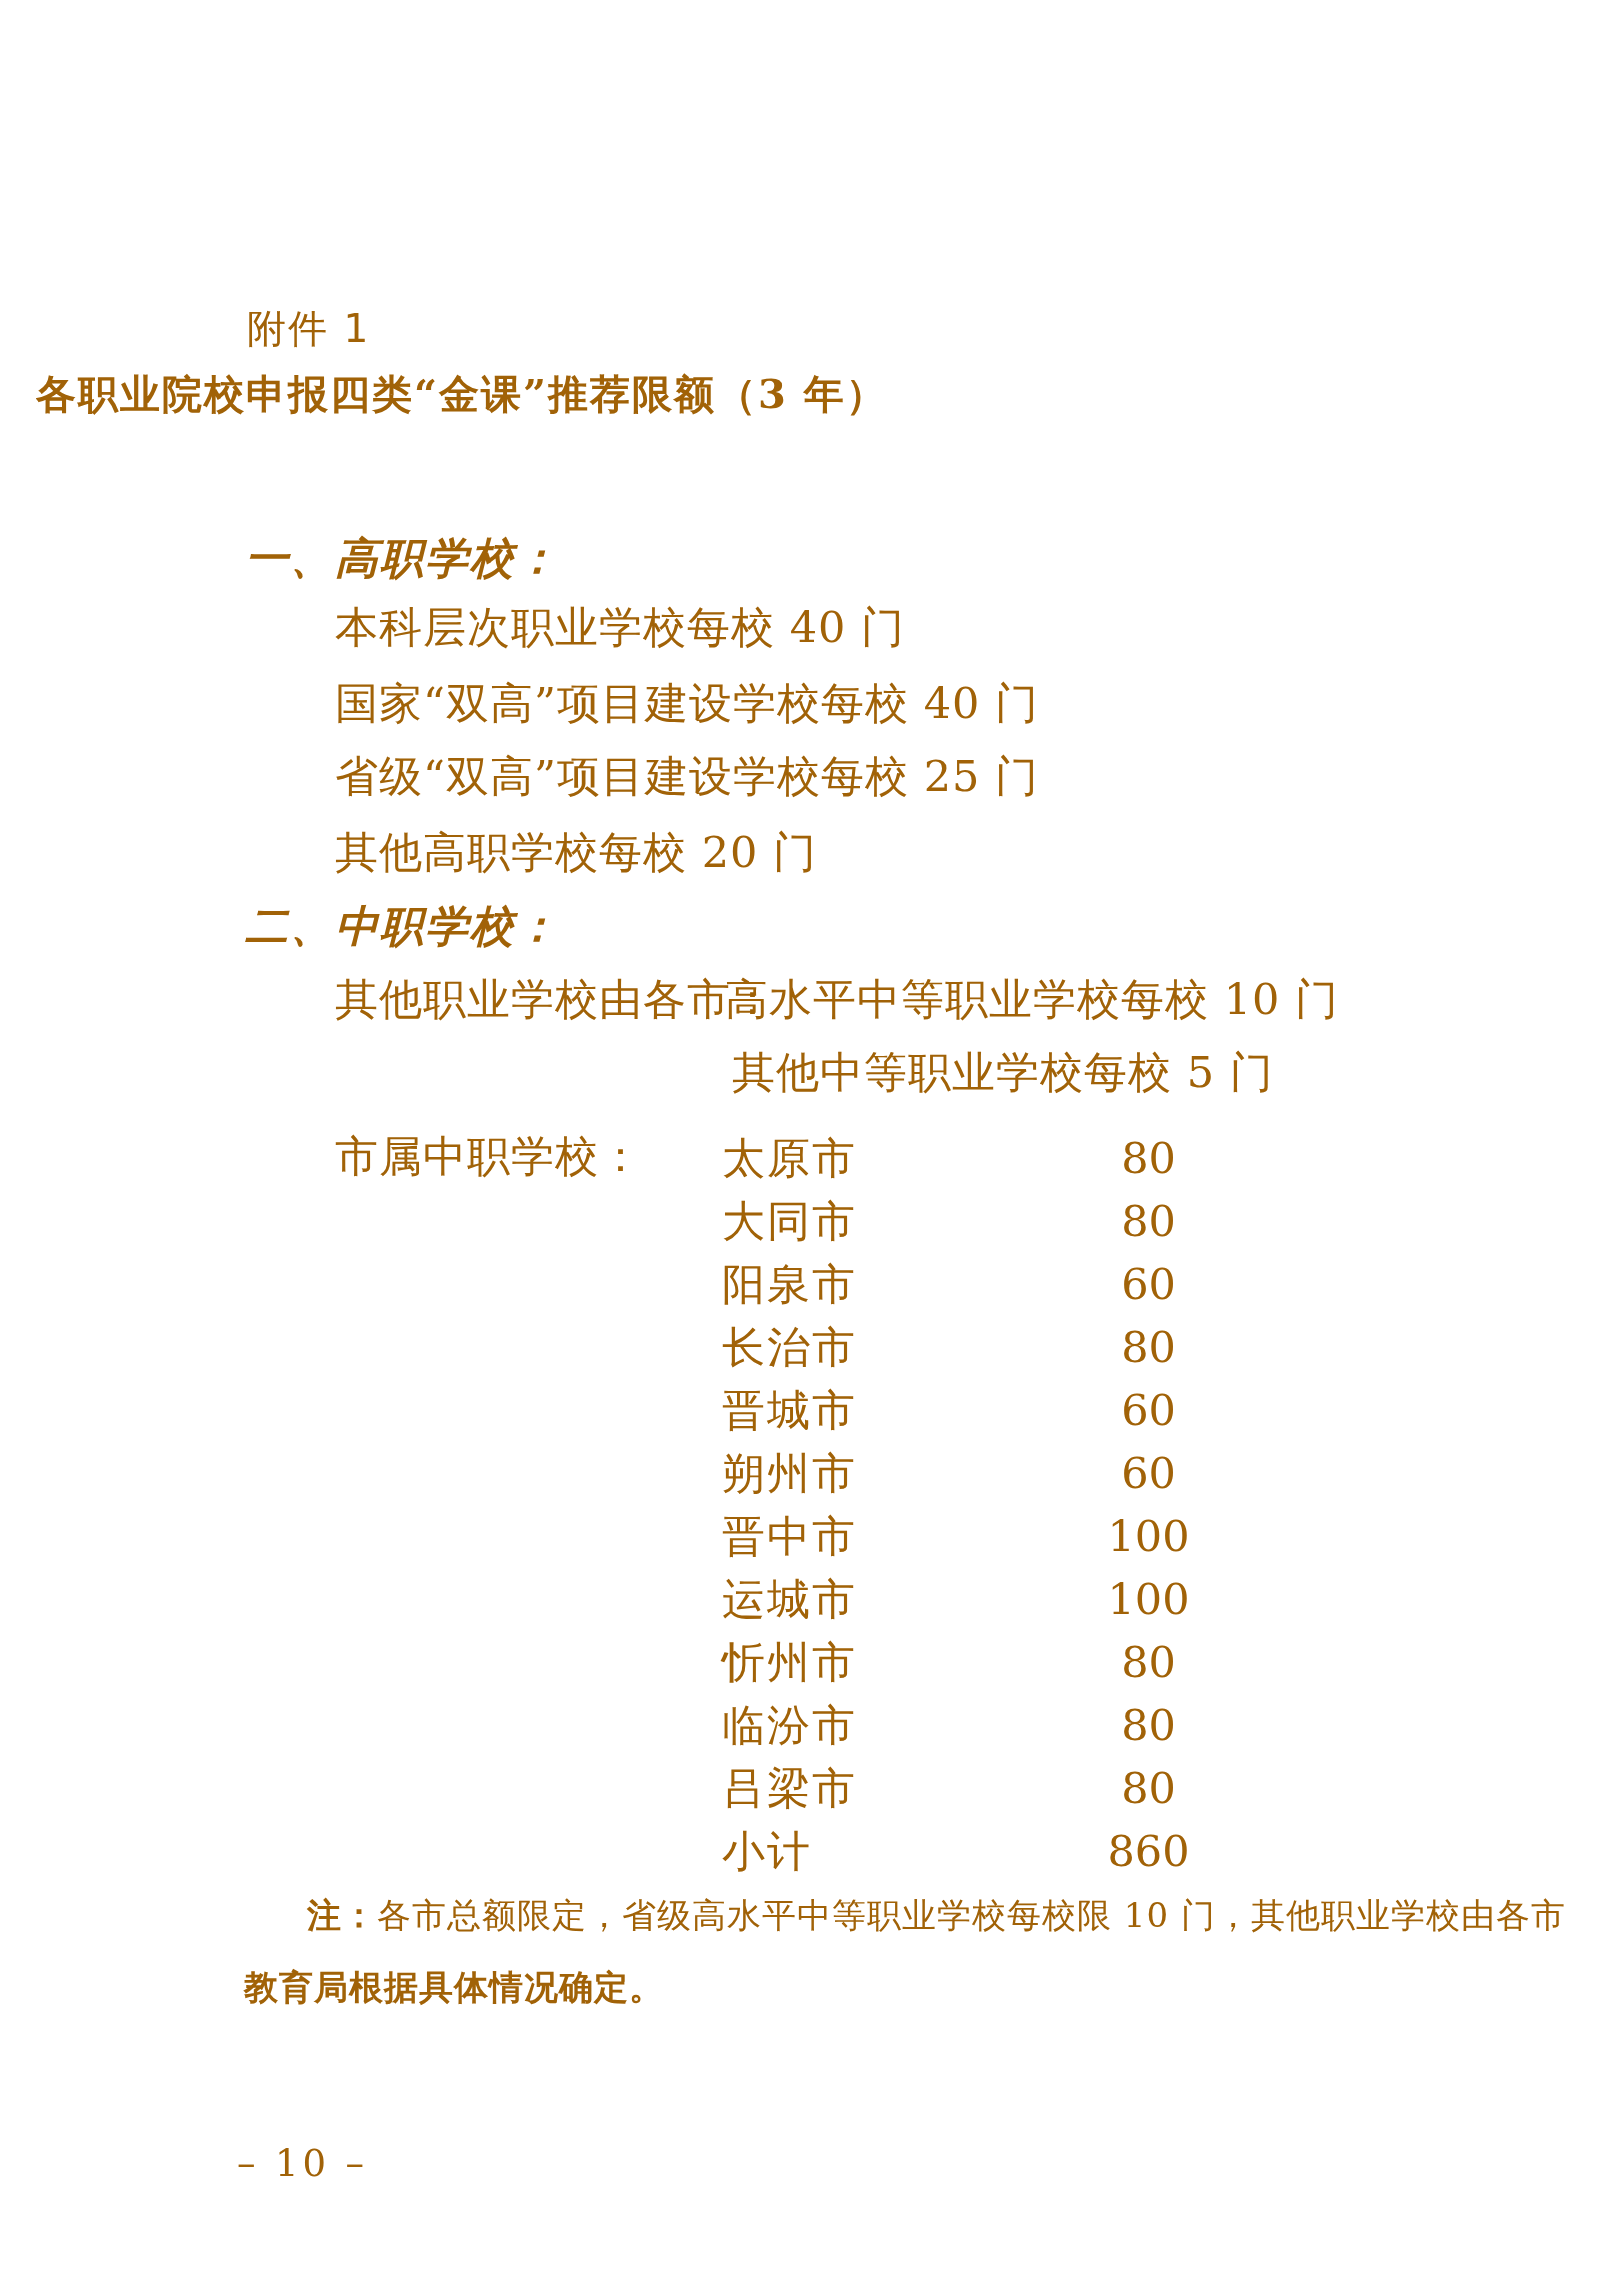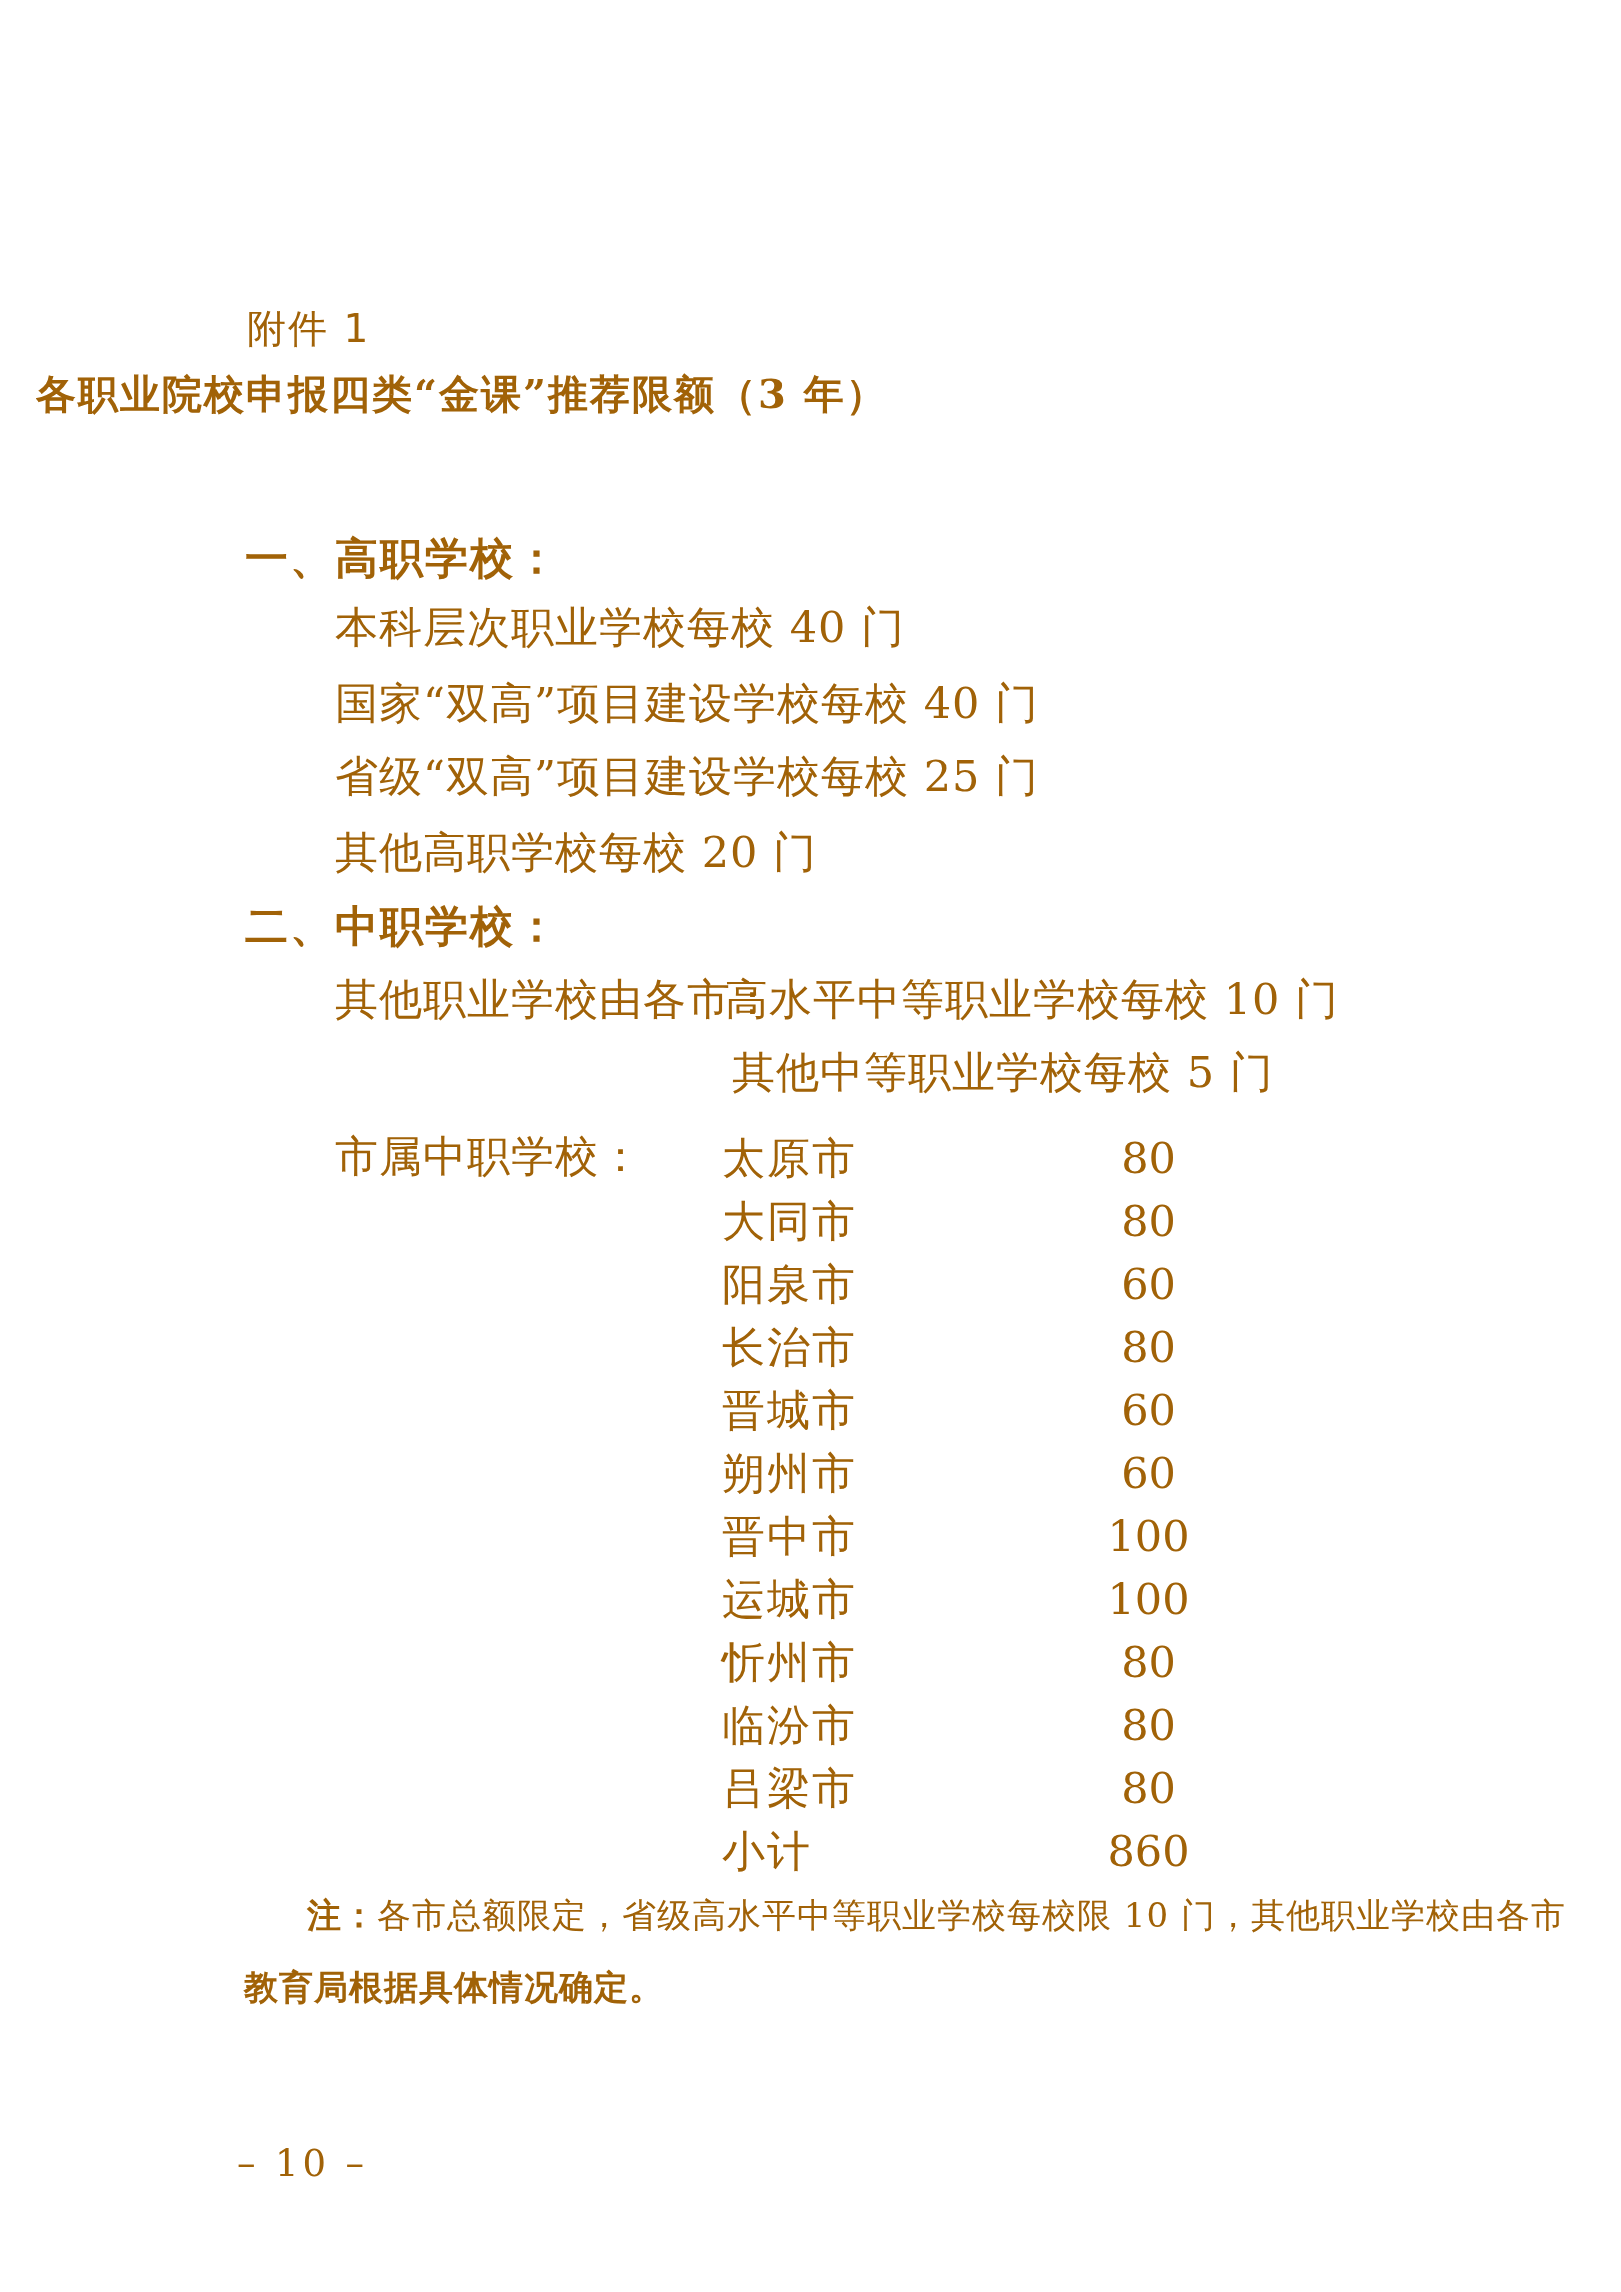--- a/index.html
+++ b/index.html
@@ -16,21 +16,21 @@
   .sans{font-family:"DejaVu Sans","Liberation Sans",sans-serif;}
   .serif{font-family:"DejaVu Serif","Liberation Serif",serif;}
 
   .attachment{top:309px;left:211px;font-size:39px;letter-spacing:2px;}
   .doc-title{
     top:374px;left:0;width:1621px;
     text-align:left;
     font-size:40px;font-weight:bold;
     letter-spacing:2px;
   }
-  .sec-heading{font-size:43px;font-weight:bold;left:209px;letter-spacing:2px;}
+  .sec-heading{font-size:43px;font-weight:bold;left:209px;letter-spacing:2px;font-style:italic;}
   .sec1-heading{top:537px;}
   .sec2-heading{top:905px;}
 
   .body-line{font-size:43px;left:299px;letter-spacing:1px;}
   .item-0{top:606px;text-align:center;}
   .item-1{top:682px;}
   .item-2{top:755px;}
   .item-3{top:831px;}
 
   .prov-line{top:978px;left:299px;font-size:43px;letter-spacing:1px;}

